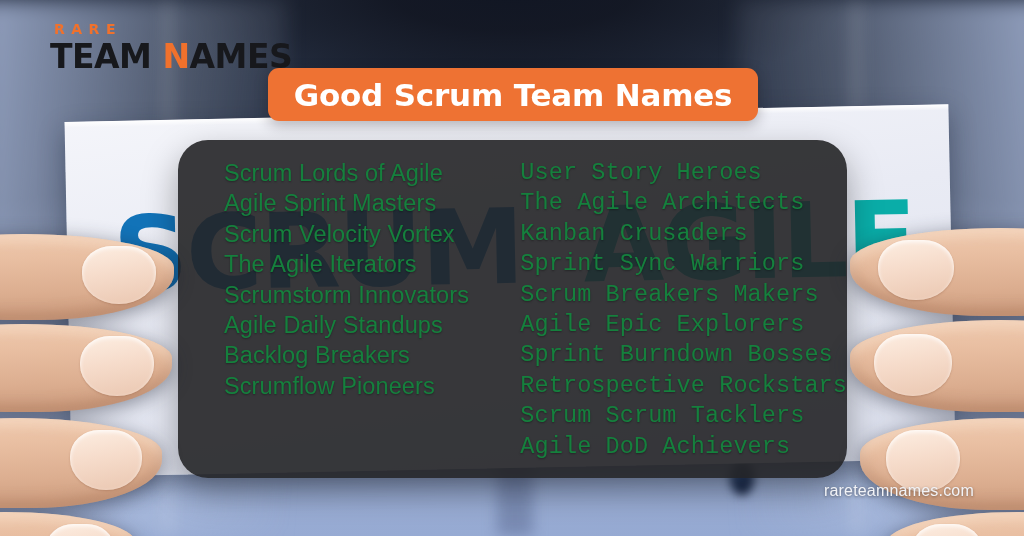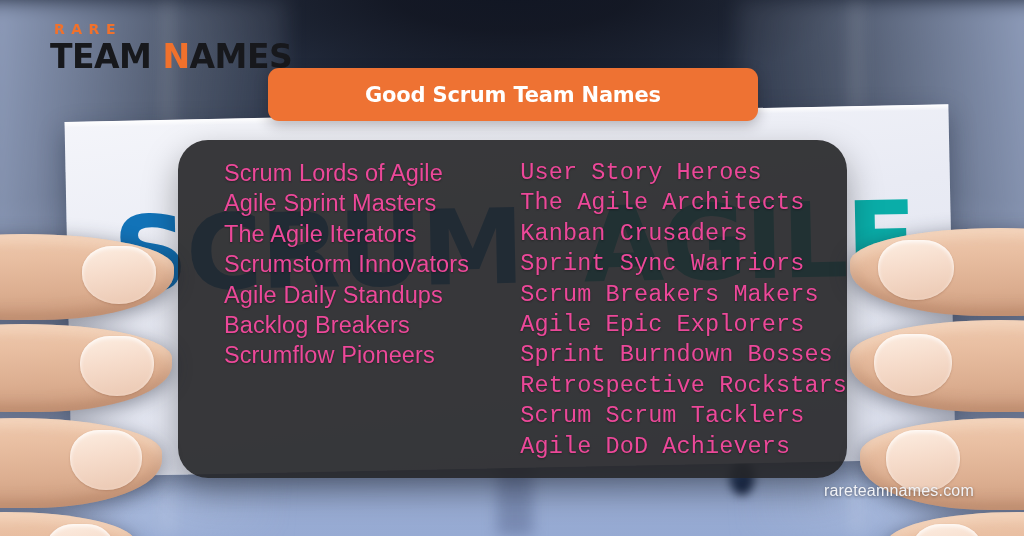--- a/index.html
+++ b/index.html
@@ -96,21 +96,21 @@
     display:flex;
     padding:14px 0 0 0;
   }
   .col {
     flex:1 1 50%;
     padding-top:4px;
   }
   .col-left  { padding-left:46px; }
   .col-right { padding-left:35px;font-family:Liberation Mono, monospace; }
   .name-item {
-    color:#ec4899;
+    color:#15803d;
     font-size:23.5px;
     font-weight:300;
     line-height:30.4px;
     letter-spacing:0.1px;
     white-space:nowrap;
     text-shadow:0 1px 2px rgba(0,0,0,0.35);
   }
 
   
   .hand {
@@ -185,21 +185,21 @@
     position:absolute;
     left:268px; top:68px; width:490px; height:53px;
     background:#ee7233;
     border-radius:11px;
     display:flex; align-items:center; justify-content:center;
     box-shadow:0 4px 14px rgba(30,24,30,0.30);
   }
   .headline-text {
     font-family:"DejaVu Sans", sans-serif;
     color:#ffffff;
-    font-size:21px;
+    font-size:31px;
     font-weight:900;
     letter-spacing:-0.2px;
     white-space:nowrap;
   }
 
   
   .watermark {
     position:absolute;
     right:50px; bottom:36px;
     color:#f2f3f7;
@@ -228,20 +228,21 @@
     <div class="card-word scrum">SCRUM</div>
     <div class="card-word agile">AGILE</div>
   </div>
 
   <div class="panel">
     <div class="panel-inner">
 
       <div class="col col-left">
         <div class="name-item">Scrum Lords of Agile</div>
         <div class="name-item">Agile Sprint Masters</div>
+        <div class="name-item">Scrum Velocity Vortex</div>
         <div class="name-item">The Agile Iterators</div>
         <div class="name-item">Scrumstorm Innovators</div>
         <div class="name-item">Agile Daily Standups</div>
         <div class="name-item">Backlog Breakers</div>
         <div class="name-item">Scrumflow Pioneers</div>
       </div>
 
       <div class="col col-right">
         <div class="name-item">User Story Heroes</div>
         <div class="name-item">The Agile Architects</div>

